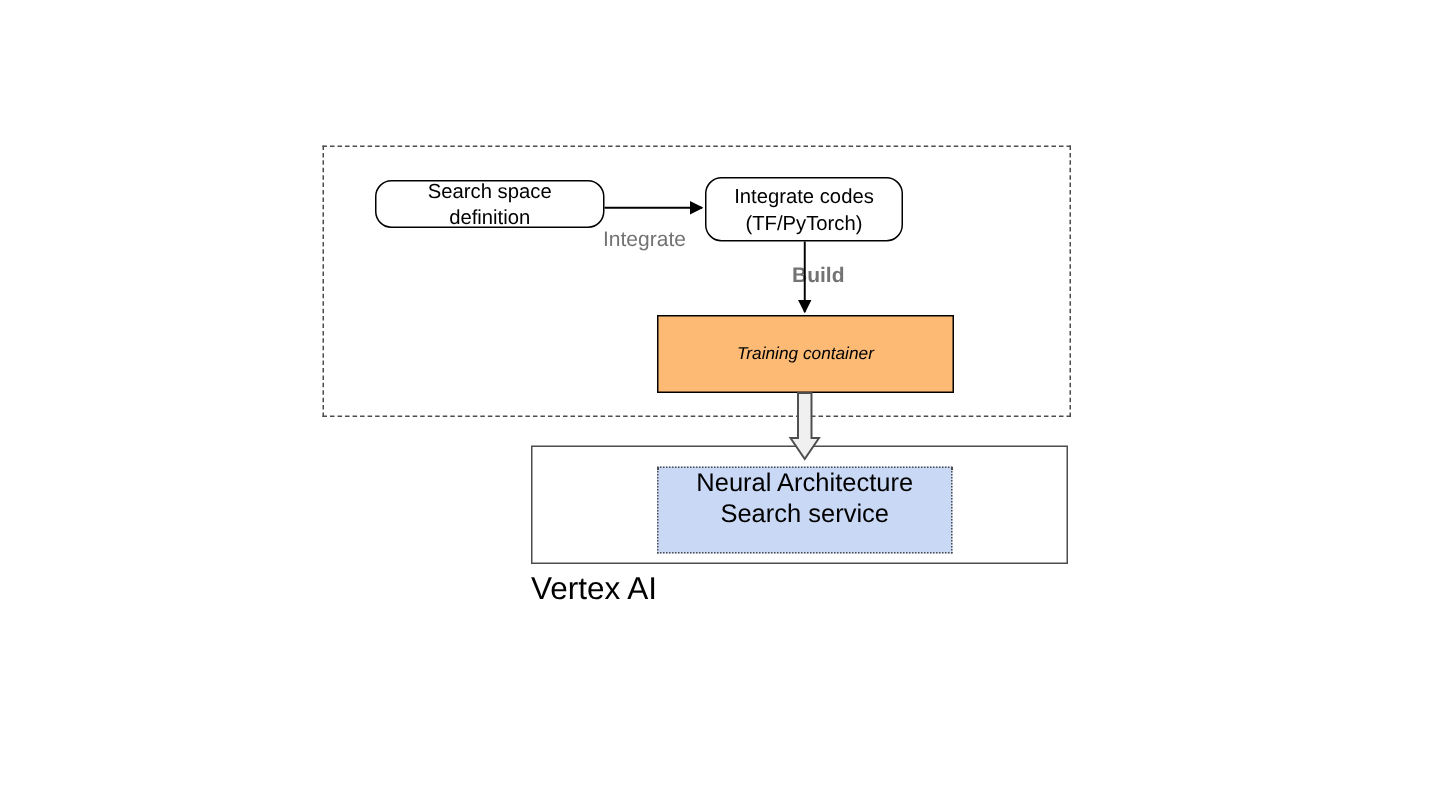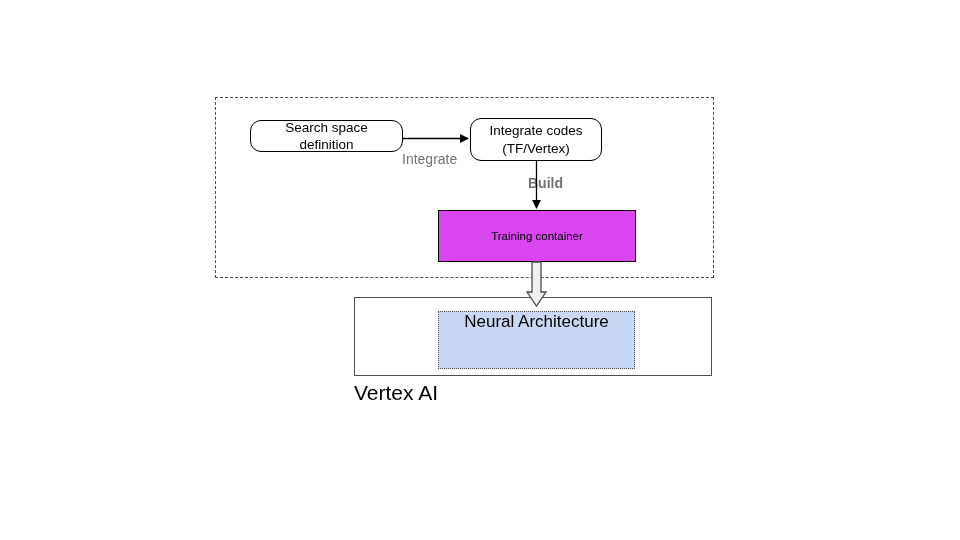--- a/index.html
+++ b/index.html
@@ -60,26 +60,27 @@
     height: 43px;
   }
 
   
   #training-container-box {
     left: 438px;
     top: 210px;
     width: 198px;
     height: 52px;
     border: 1.3px solid #000000;
-    background: #d946ef;
+    background: #fdba74;
     display: flex;
     align-items: center;
     justify-content: center;
     font-size: 11.5px;
     color: #000000;
+    font-style: italic;
   }
 
   #vertex-ai-box {
     left: 354px;
     top: 297px;
     width: 358px;
     height: 79px;
     border: 1.4px solid #4d4d4d;
     background: #ffffff;
   }
@@ -137,33 +138,34 @@
   <div class="abs round-box" id="search-space-box">
     <div>
       <span>Search space</span><br>
       <span>definition</span>
     </div>
   </div>
 
   <div class="abs round-box" id="training-codes-box">
     <div>
       <span>Integrate codes</span><br>
-      <span>(TF/Vertex)</span>
+      <span>(TF/PyTorch)</span>
     </div>
   </div>
 
   <div class="abs" id="training-container-box">
     <span>Training container</span>
   </div>
 
   <div class="abs" id="vertex-ai-box"></div>
 
   <div class="abs" id="nas-service-box">
     <div>
       <span>Neural Architecture</span><br>
+      <span>Search service</span>
     </div>
   </div>
 
   <svg class="abs" id="connectors" viewBox="0 0 960 540">
     <defs>
       <marker id="arrow-solid" viewBox="0 0 10 10" refX="9" refY="5" markerWidth="7" markerHeight="7" orient="auto-start-reverse">
         <path d="M 0 0 L 10 5 L 0 10 z" fill="#000000"></path>
       </marker>
     </defs>
 

